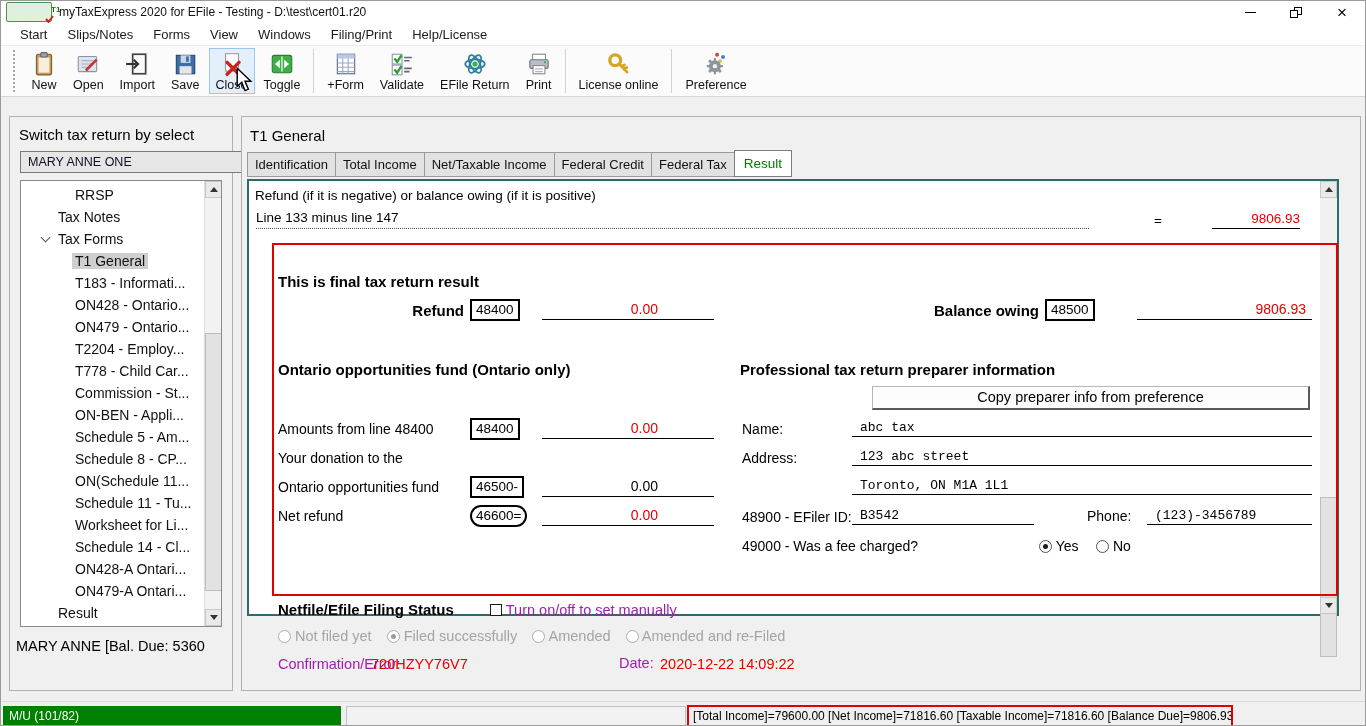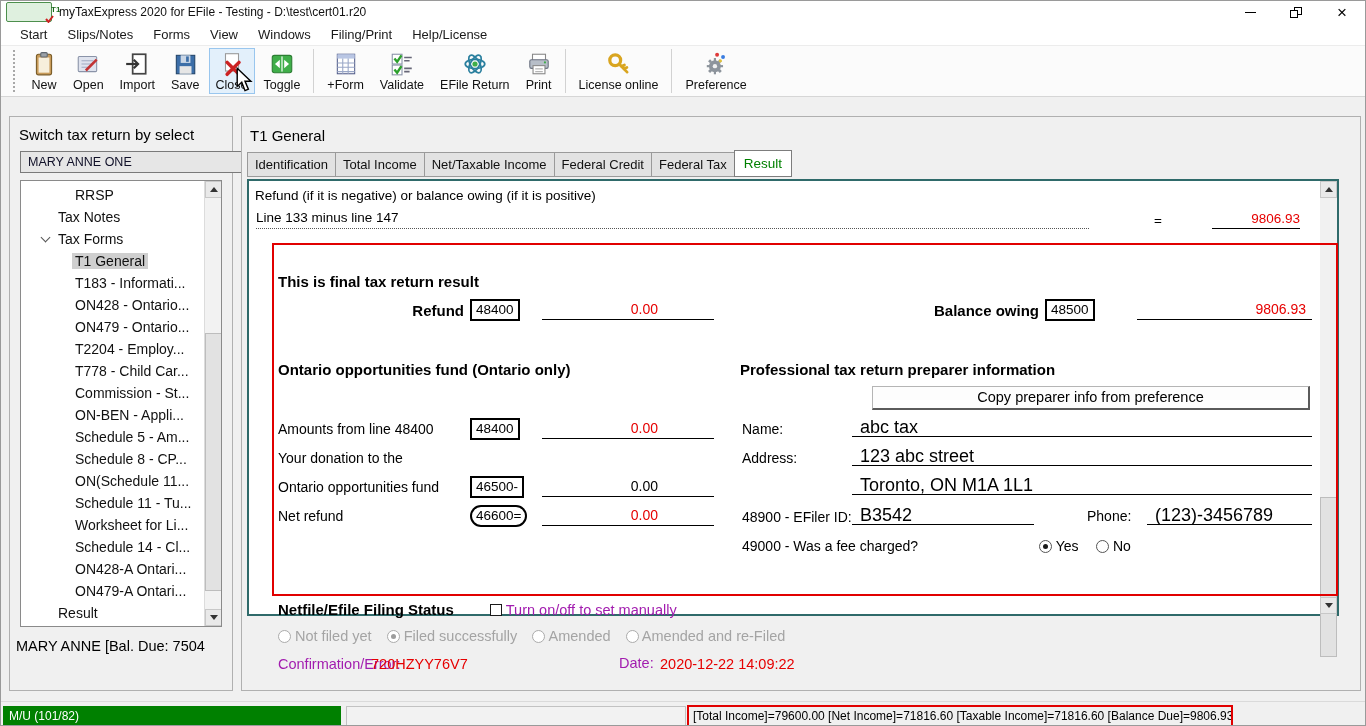--- a/index.html
+++ b/index.html
@@ -60,21 +60,21 @@
   .abs { position:absolute; }
   .t13 { font-size:13.5px; color:#000; white-space:nowrap; }
   .t14 { font-size:14px; color:#000; white-space:nowrap; }
   .t145 { font-size:14.5px; color:#a21caf; white-space:nowrap; }
   .fbold { font-weight:bold; font-size:15px; color:#000; white-space:nowrap; }
   .red { color:#e60000; }
   .gray { color:#a4a4a4; }
   .dotted-leader { border-bottom:1px dotted #555; padding-bottom:3px; }
   .fcode { height:22px; line-height:18px; border:2px solid #000; background:#fff; font-size:13.5px; padding:0 4px; white-space:nowrap; }
   .fval { height:21px; line-height:21px; border-bottom:1px solid #000; font-size:14px; text-align:right; }
-  .uval { border-bottom:1px solid #000; font-size:18px; padding:0 0 16px 8px; height:19px; line-height:19px; white-space:nowrap; }
+  .uval { border-bottom:1px solid #000; font-size:13px; padding:0 0 16px 8px; height:19px; line-height:19px; white-space:nowrap;font-family:Liberation Mono, monospace; }
   .redbox { border:2px solid #e10000; z-index:6; pointer-events:none; }
   .copybtn { background:#fdfdfd; border:1px solid #b5b5b5; border-right:2px solid #5a5a5a; border-bottom:2px solid #5a5a5a; font-size:14.5px; color:#000; text-align:center; line-height:21px; font-family:"Liberation Sans", sans-serif; }
   .radio { display:inline-block; width:13px; height:13px; border:1px solid #555; border-radius:50%; background:#fff; position:relative; vertical-align:-2px; }
   .radio.sel::after { content:""; position:absolute; left:3px; top:3px; width:5px; height:5px; border-radius:50%; background:#1a1a1a; }
   .radio.dis { border-color:#ababab; }
   .radio.dis.sel::after { background:#9d9d9d; }
   .cb { display:inline-block; width:12px; height:12px; border:1.6px solid #1a1a1a; background:#fff; vertical-align:-1px; }
 
   
   .vscroll { position:absolute; right:0; top:0; width:17px; height:100%; background:#f1f1f1; }
@@ -293,21 +293,21 @@
       <div class="sb-list-scroll">
         <div class="scr-btn" style="top:0;">
             <span class="tri-up"></span>
           </div>
         <div class="scr-thumb" style="top:152px; height:258px;"></div>
         <div class="scr-btn" style="bottom:0;">
             <span class="tri-down"></span>
           </div>
       </div>
     </div>
-    <div class="sb-footer">MARY ANNE [Bal. Due: 7504</div>
+    <div class="sb-footer">MARY ANNE [Bal. Due: 5360</div>
   </div>
 
   <div class="mainpanel">
     <div class="mp-title">T1 General</div>
 
     <div class="tabs">
       <div class="tab">Identification</div>
       <div class="tab">Total Income</div>
       <div class="tab">Net/Taxable Income</div>
       <div class="tab">Federal Credit</div>

